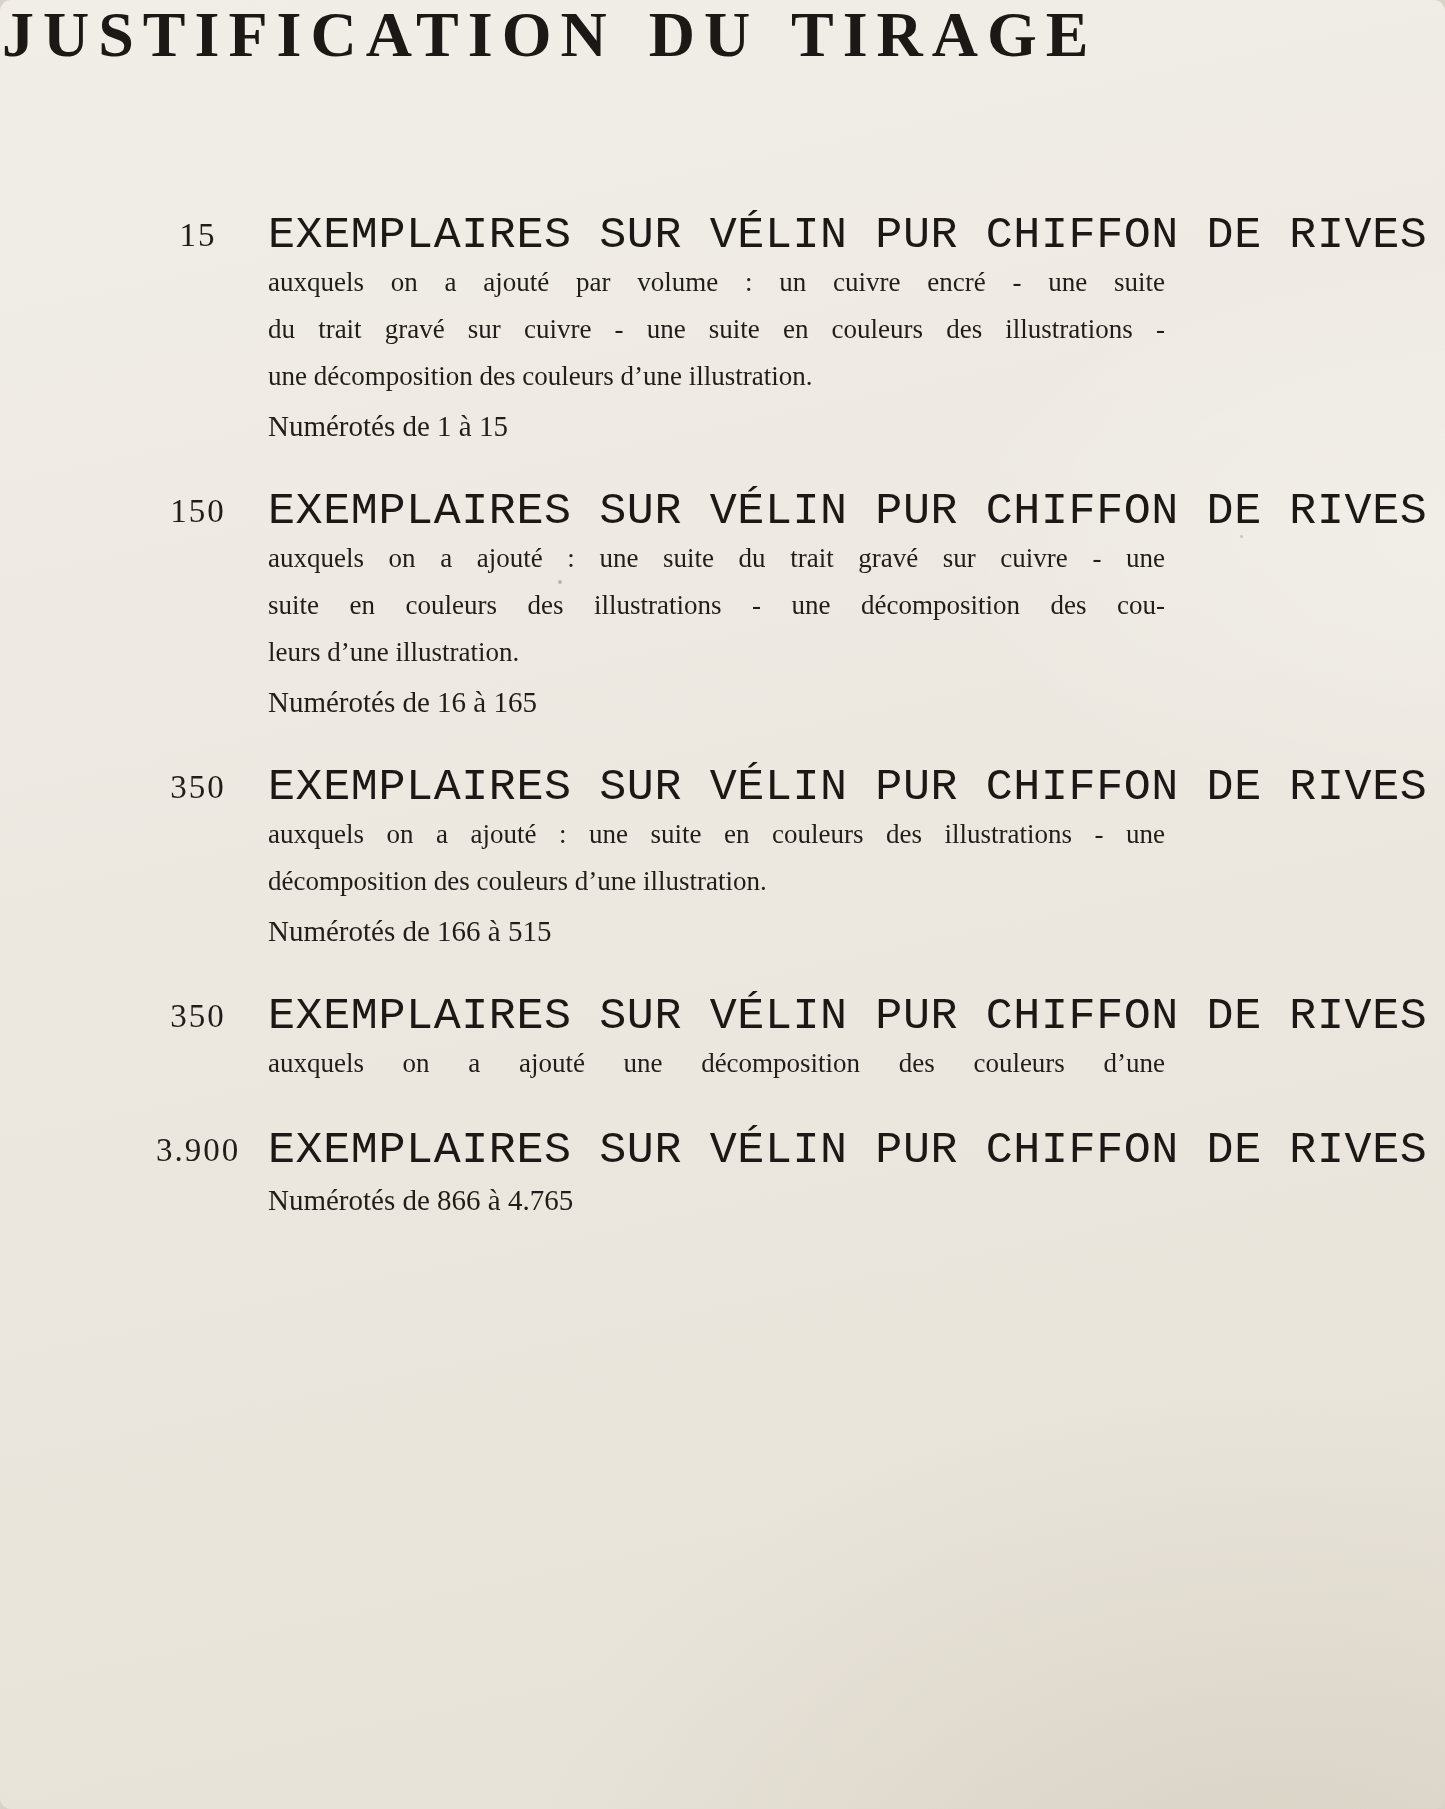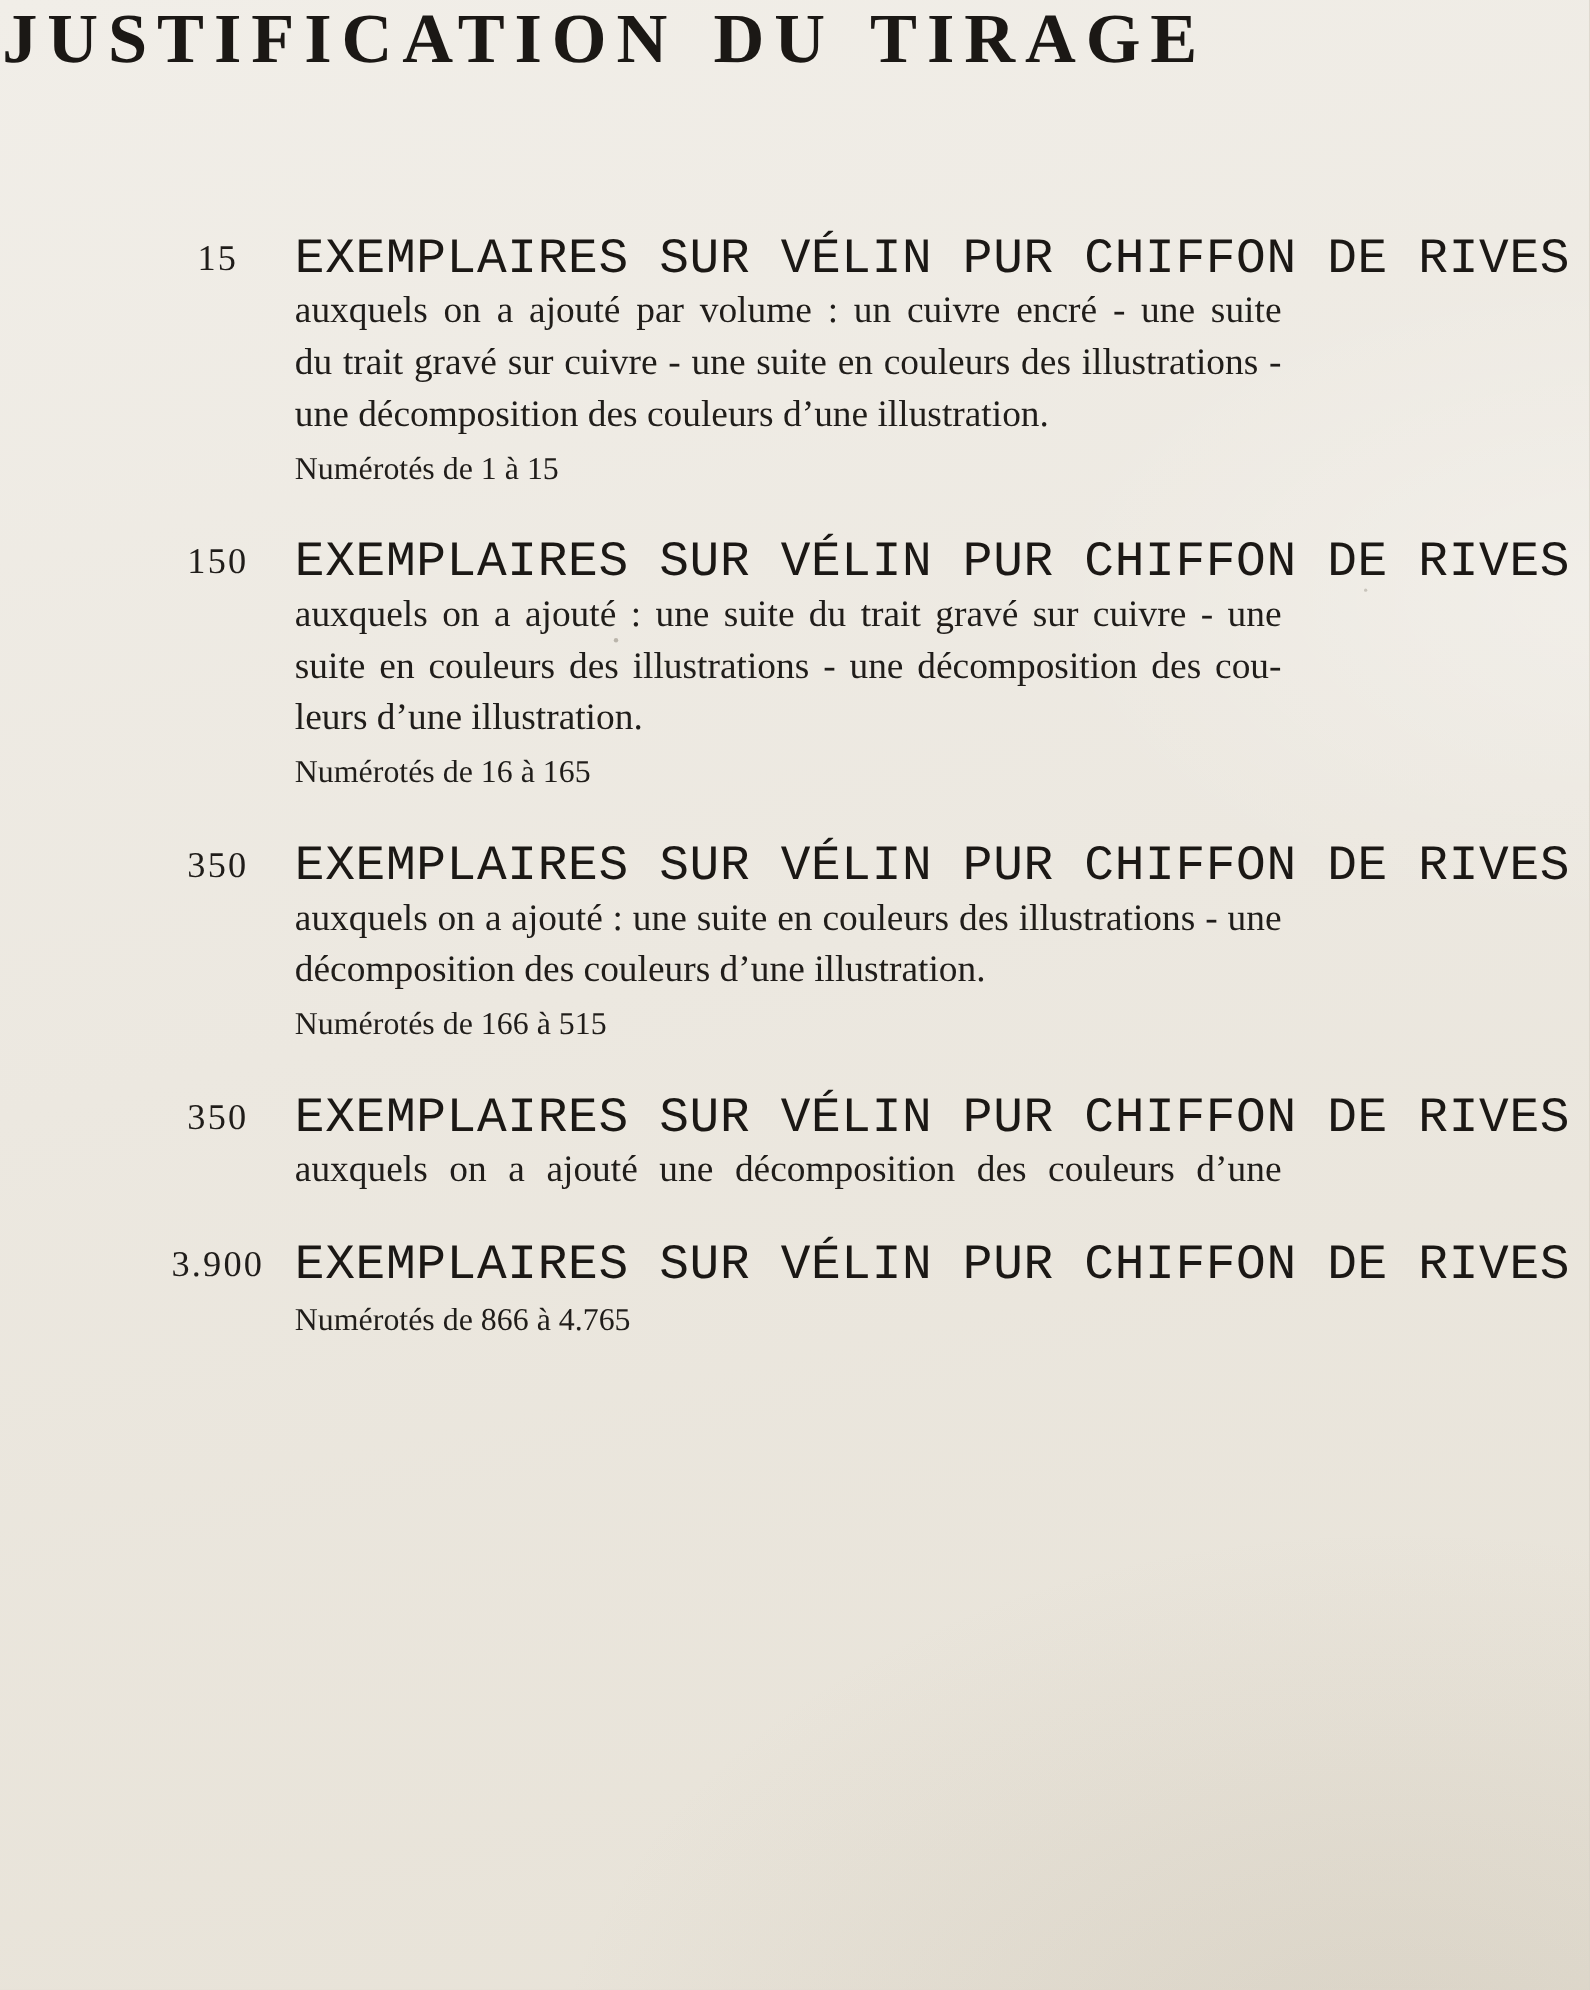--- a/index.html
+++ b/index.html
@@ -11,20 +11,21 @@
     position: relative;
     width: 1445px;
     height: 1809px;
     overflow: hidden;
     font-family: "Liberation Serif", serif;
     color: #201d1a;
     background:
       radial-gradient(1250px 850px at 88% 106%, rgba(158,145,122,0.20), rgba(158,145,122,0) 62%),
       radial-gradient(900px 500px at 102% 30%, rgba(255,255,255,0.25), rgba(255,255,255,0) 60%),
       linear-gradient(168deg, #f1eee8 0%, #ece8e0 48%, #e7e2d7 100%);
+    border-radius: 11px;
   }
   .content {
     position: absolute;
     left: 148px;
     top: 212px;
     width: 1017px;
   }
   .title {
     font-size: 64px;
     line-height: 70px;
@@ -53,21 +54,21 @@
     grid-column: 2;
     font-size: 45px;
     line-height: 47px;
     letter-spacing: 0.6px;
     white-space: nowrap;
     color: #1b1815;
     font-family: Liberation Mono, monospace;
   }
   .detail {
     grid-column: 2;
-    font-size: 34px;
+    font-size: 27px;
     line-height: 47px;
   }
   .jline {
     text-align: justify;
     text-align-last: justify;
   }
   .numbering {
     grid-column: 2;
     font-size: 29px;
     line-height: 44px;

